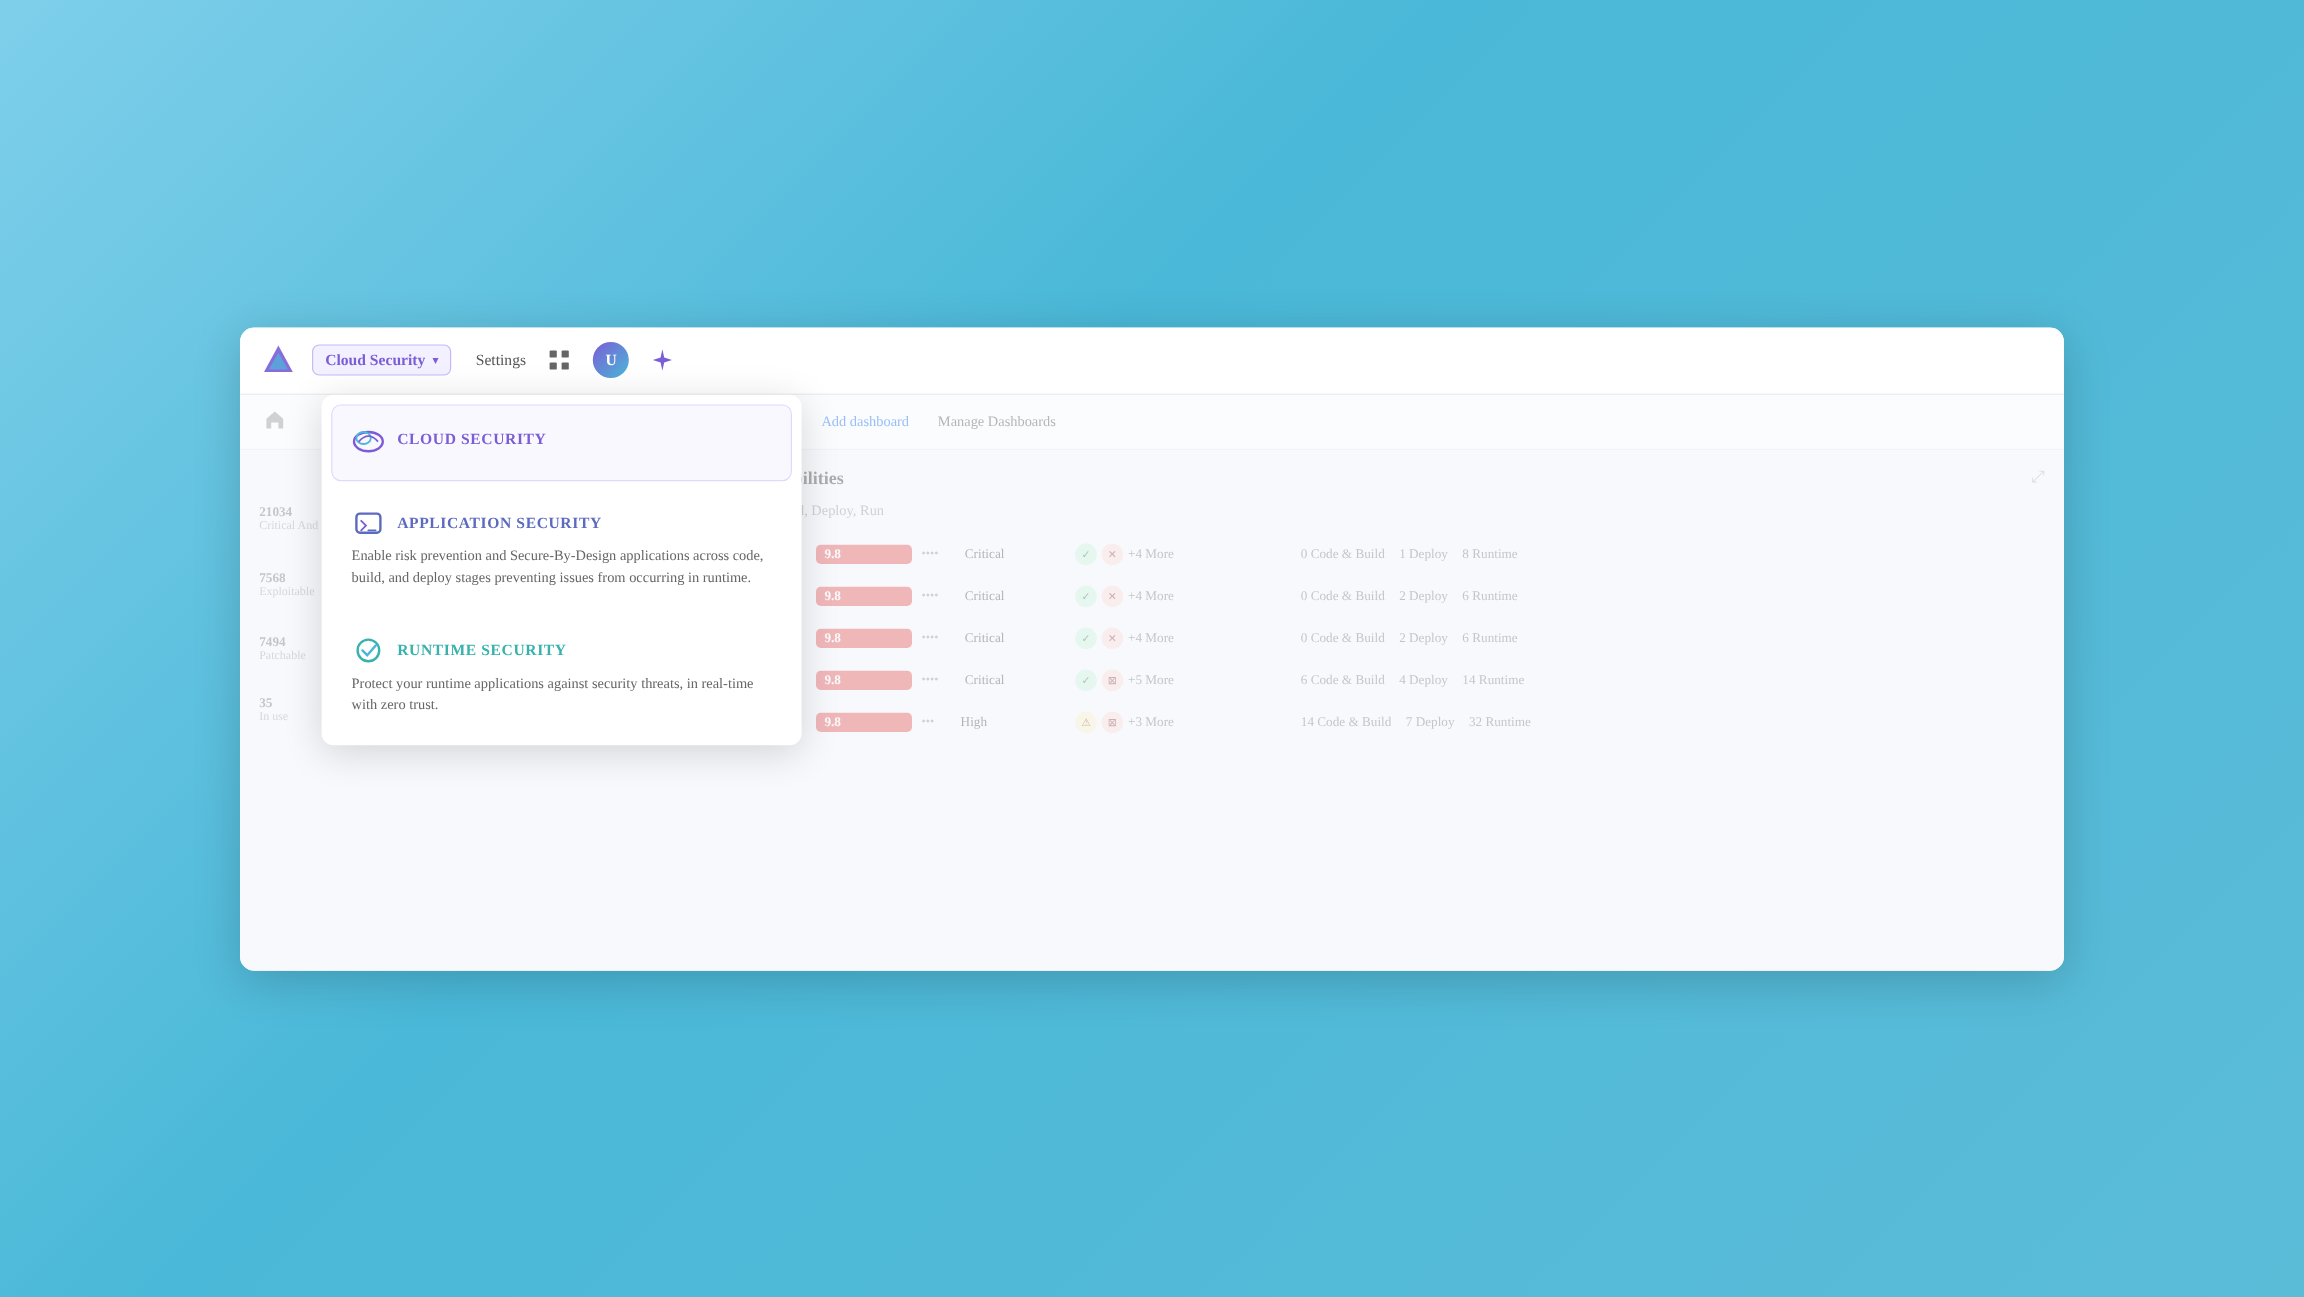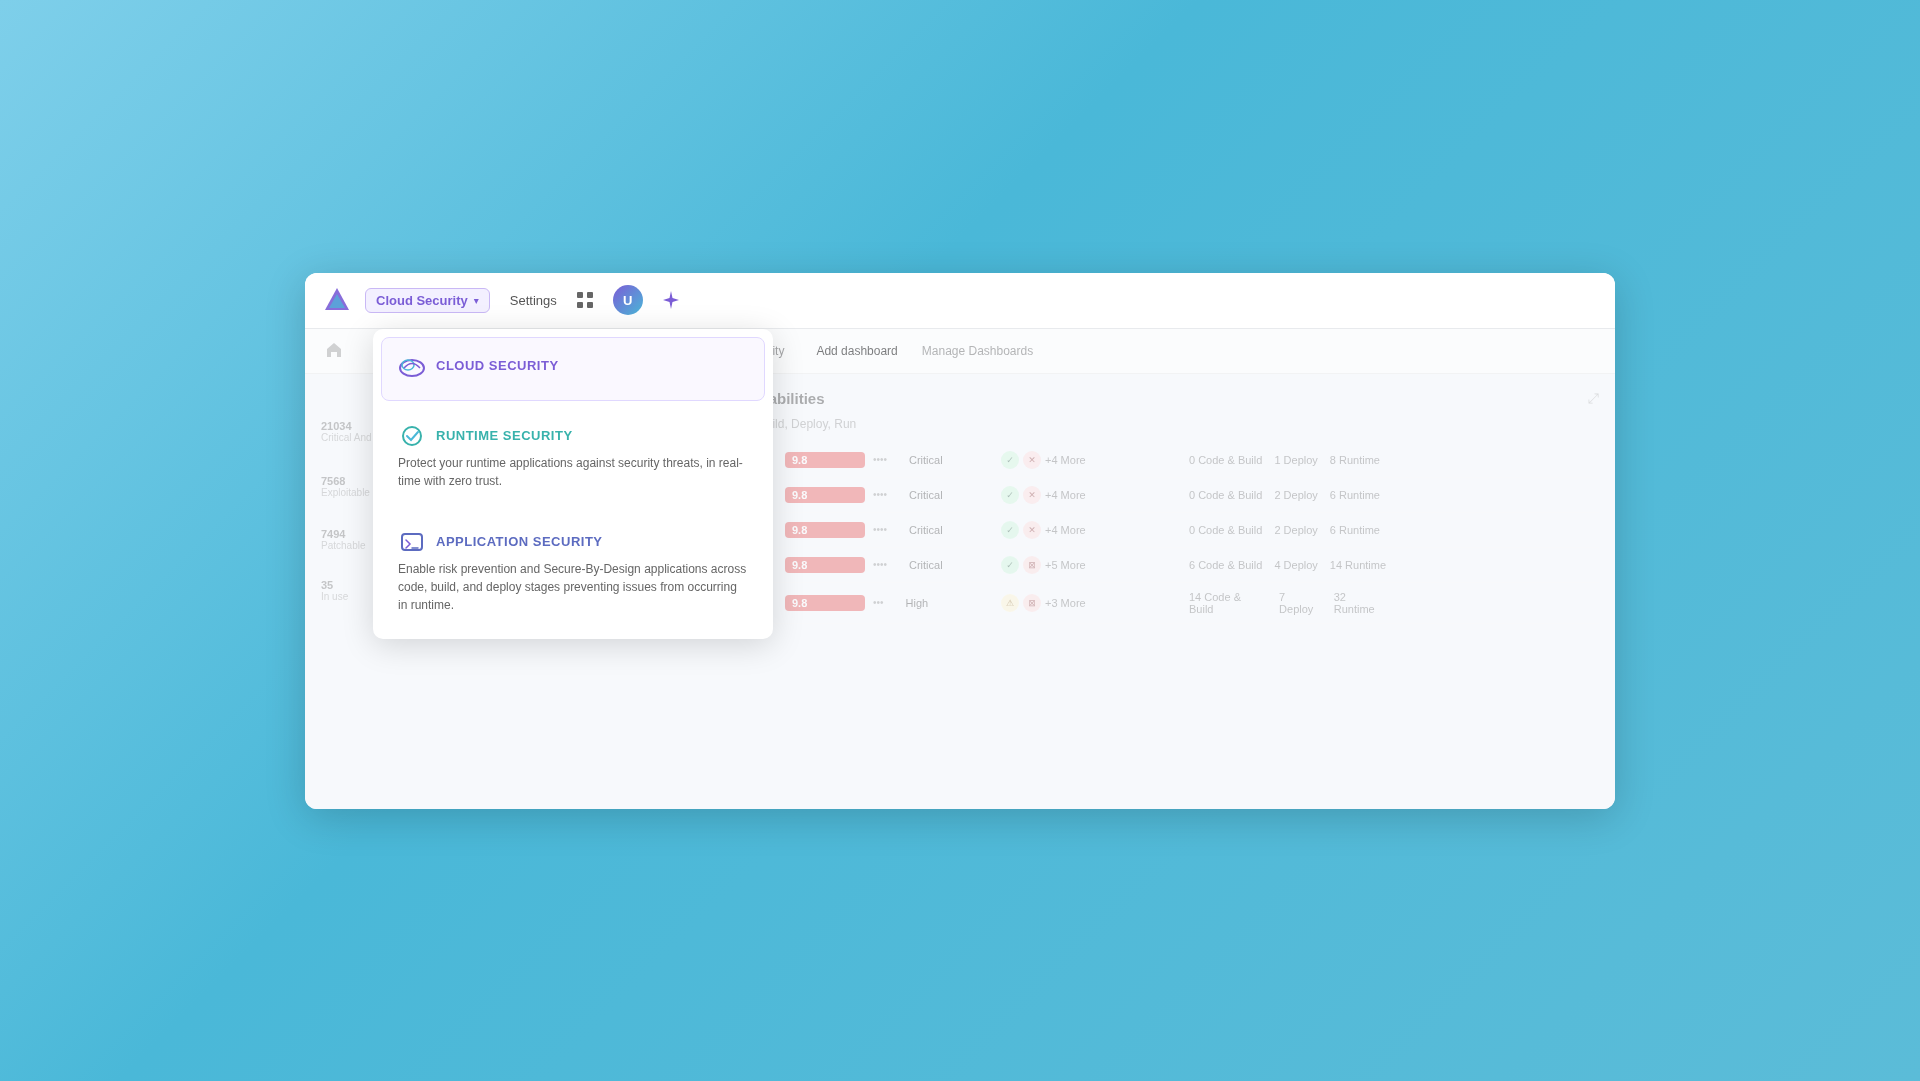--- a/index.html
+++ b/index.html
@@ -5,27 +5,28 @@
     * { margin: 0; padding: 0; box-sizing: border-box; }
     body {
       background: linear-gradient(135deg, #7ecfea 0%, #4ab8d8 40%, #5bbcd8 100%);
       min-height: 1081px;
       font-family: -apple-system, BlinkMacSystemFont, 'Segoe UI', sans-serif;
       display: flex;
       align-items: center;
       justify-content: center;
     }
     .browser-window {
-      width: 1310px;
+      width: 1520px;
       min-height: 530px;
       background: #fff;
       border-radius: 12px;
       box-shadow: 0 8px 40px rgba(0,0,0,0.18);
       overflow: hidden;
       position: relative;
+      font-family: Liberation Serif, serif;
     }
     
     .top-nav {
       display: flex;
       align-items: center;
       height: 56px;
       background: #fff;
       border-bottom: 1px solid #e8eaed;
       padding: 0 16px;
       position: relative;
@@ -180,21 +181,21 @@
       align-items: center;
       gap: 5px;
     }
     .dash-tab .tab-dot {
       width: 6px;
       height: 6px;
       border-radius: 50%;
       background: #aaa;
     }
     .dash-tab-add {
-      color: #000000;
+      color: #3b82f6;
       font-size: 12px;
       cursor: pointer;
       padding: 5px 10px;
       margin-left: 4px;
     }
     .dash-tab-manage {
       color: #737373;
       font-size: 12px;
       cursor: pointer;
       padding: 5px 10px;
@@ -333,41 +334,41 @@
           </svg>
         </div>
         <span class="dropdown-item-title purple">CLOUD SECURITY</span>
       </div>
     </div>
 
     <div class="dropdown-item">
       <div class="dropdown-item-header">
         <div style="width:28px;height:24px;">
           <svg width="28" height="24" viewBox="0 0 28 24">
-            <circle cx="14" cy="12" r="9" fill="none" stroke="#38b2ac" stroke-width="2"></circle>
-            <path d="M9 12 L13 16 L20 8" stroke="#4ab8d8" stroke-width="2" fill="none" stroke-linecap="round"></path>
+            <rect x="4" y="4" width="20" height="16" rx="3" fill="none" stroke="#5c6bc0" stroke-width="2"></rect>
+            <path d="M8 10 L12 14 L8 18" stroke="#7b5dd6" stroke-width="1.5" fill="none" stroke-linecap="round"></path>
+            <line x1="14" y1="18" x2="20" y2="18" stroke="#5c6bc0" stroke-width="1.5" stroke-linecap="round"></line>
           </svg>
         </div>
-        <span class="dropdown-item-title teal">RUNTIME SECURITY</span>
-      </div>
-      <div class="dropdown-item-desc">Protect your runtime applications against security threats, in real-time with zero trust.</div>
+        <span class="dropdown-item-title indigo">APPLICATION SECURITY</span>
+      </div>
+      <div class="dropdown-item-desc">Enable risk prevention and Secure-By-Design applications across code, build, and deploy stages preventing issues from occurring in runtime.</div>
     </div>
 
     <div class="dropdown-item">
       <div class="dropdown-item-header">
         <div style="width:28px;height:24px;">
           <svg width="28" height="24" viewBox="0 0 28 24">
-            <rect x="4" y="4" width="20" height="16" rx="3" fill="none" stroke="#5c6bc0" stroke-width="2"></rect>
-            <path d="M8 10 L12 14 L8 18" stroke="#7b5dd6" stroke-width="1.5" fill="none" stroke-linecap="round"></path>
-            <line x1="14" y1="18" x2="20" y2="18" stroke="#5c6bc0" stroke-width="1.5" stroke-linecap="round"></line>
+            <circle cx="14" cy="12" r="9" fill="none" stroke="#38b2ac" stroke-width="2"></circle>
+            <path d="M9 12 L13 16 L20 8" stroke="#4ab8d8" stroke-width="2" fill="none" stroke-linecap="round"></path>
           </svg>
         </div>
-        <span class="dropdown-item-title indigo">APPLICATION SECURITY</span>
-      </div>
-      <div class="dropdown-item-desc">Enable risk prevention and Secure-By-Design applications across code, build, and deploy stages preventing issues from occurring in runtime.</div>
+        <span class="dropdown-item-title teal">RUNTIME SECURITY</span>
+      </div>
+      <div class="dropdown-item-desc">Protect your runtime applications against security threats, in real-time with zero trust.</div>
     </div>
 
   </div>
 
   <div class="main-content">
 
     <div class="dashboard-tabs" style="opacity:0.5;">
       <div style="width:36px;height:20px;margin-right:8px;">
         <svg width="18" height="18" viewBox="0 0 18 18">
           <path d="M9 2 L16 8 L16 16 L12 16 L12 11 L6 11 L6 16 L2 16 L2 8 Z" fill="#aaa"></path>

